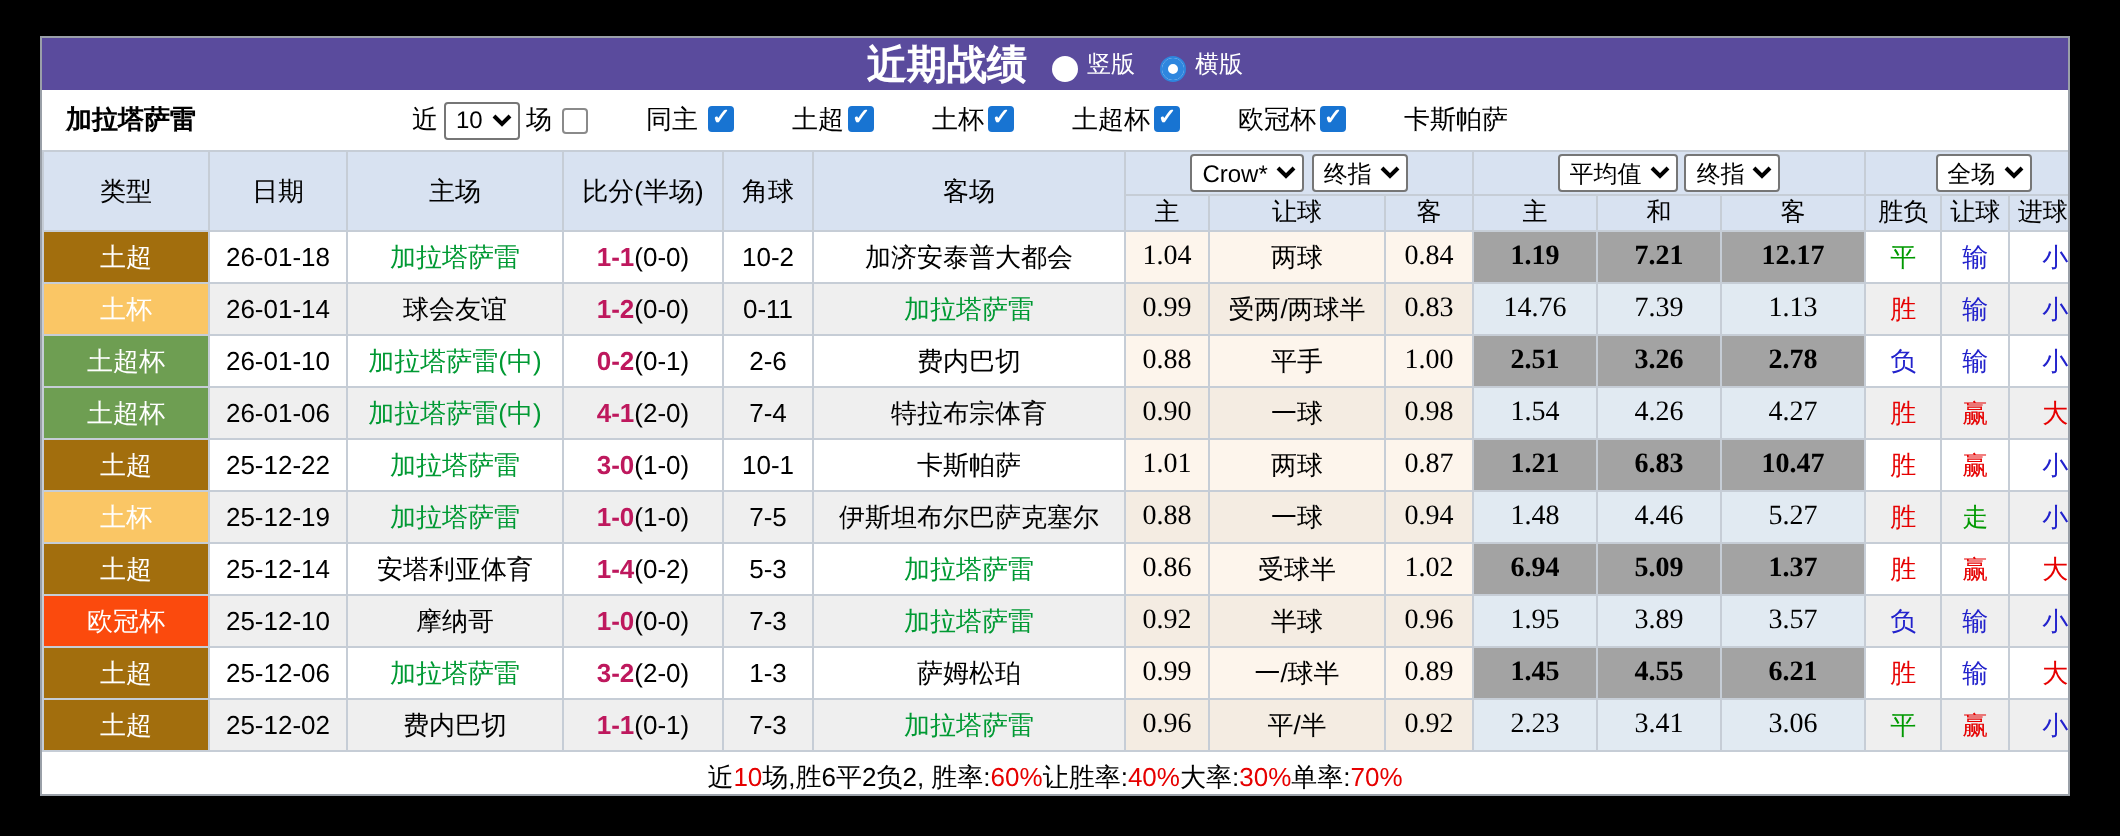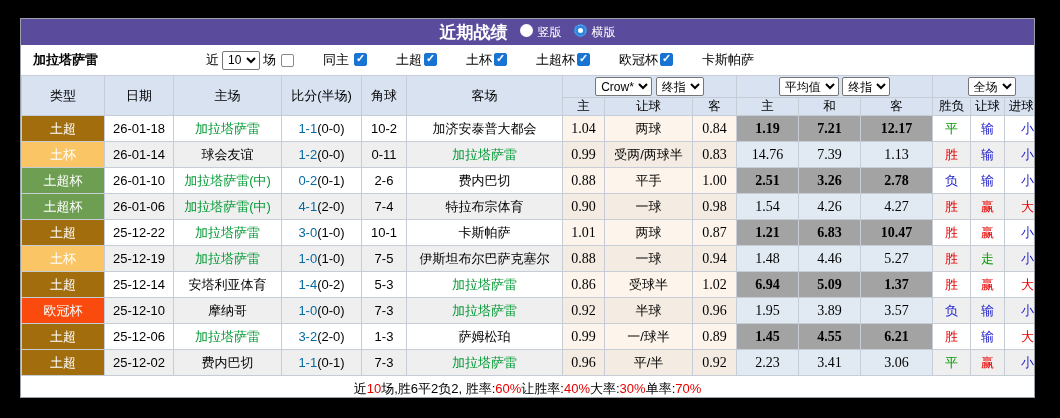--- a/index.html
+++ b/index.html
@@ -6,22 +6,22 @@
   body{
     width:1060px;height:418px;background:#000;position:relative;overflow:hidden;
     font-family:"Liberation Sans","DejaVu Sans",sans-serif;
   }
   .window{
     position:absolute;left:20px;top:18px;width:1015px;height:380px;
     background:#fff;border:1px solid #9aa0a8;box-sizing:border-box;overflow:hidden;
   }
   
   .titlebar{height:26px;background:#5a4b9d;display:flex;align-items:center;justify-content:center;gap:12px;color:#fff;}
-  .titlebar .title{font-weight:bold;font-size:17px;text-align:right;}
-  .radio-label{display:inline-flex;align-items:flex-start;gap:5px;font-size:12px;color:#fff;cursor:pointer;}
+  .titlebar .title{font-weight:bold;font-size:20px;text-align:right;}
+  .radio-label{display:inline-flex;align-items:flex-end;gap:5px;font-size:12px;color:#fff;cursor:pointer;}
   input[type=radio]{appearance:none;-webkit-appearance:none;width:13px;height:13px;border-radius:50%;background:#fff;margin:0;}
   input[type=radio]:checked{background:#fff;box-shadow:inset 0 0 0 3px #2e86de;border:1px solid #2e86de;}
   
   .filterbar{height:30px;display:flex;align-items:center;background:#fff;font-size:13px;color:#000;}
   .team-name{font-weight:bold;margin-left:12px;}
   .filters{margin-left:auto;margin-right:280px;display:flex;align-items:center;gap:3px;white-space:nowrap;}
   select{font-size:12px;height:19px;border:1px solid #767676;background:#fff;border-radius:2px;padding:0 1px;font-family:"Liberation Sans","DejaVu Sans",sans-serif;}
   input[type=checkbox]{appearance:none;-webkit-appearance:none;width:13px;height:13px;border:1px solid #8a8a8a;background:#fff;margin:0 1px 0 2px;position:relative;border-radius:2px;}
   input[type=checkbox]:checked{background:#1874d2;border-color:#1874d2;}
   input[type=checkbox]:checked::after{content:"✓";position:absolute;left:1px;top:-2px;color:#fff;font-size:11px;font-weight:bold;}
@@ -34,21 +34,21 @@
   tr.hrow2 th{height:15px;font-size:12.5px;}
   tbody td{height:25px;}
   tr.odd .c-plain{background:#fff;}
   tr.even .c-plain{background:#efefef;}
   tr.odd .c-odds{background:#fdf5ec;}
   tr.even .c-odds{background:#f4ece2;}
   tr.odd .c-avg{background:#a3a3a3;font-weight:bold;}
   tr.even .c-avg{background:#e1eaf2;}
   .c-type{color:#fff;}
   .team.green{color:#009933;}
-  .score{color:#0369a1;}
+  .score{color:#be185d;font-weight:bold;}
   .half{color:#000;}
   .num{font-family:"Liberation Serif","DejaVu Serif",serif;font-size:14px;}
   .res{font-weight:normal;}
   
   .footer{height:25px;display:flex;align-items:center;justify-content:center;font-size:13px;color:#000;}
   .footer .red{color:#e60000;}
 </style>
 </head>
 <body>
 

